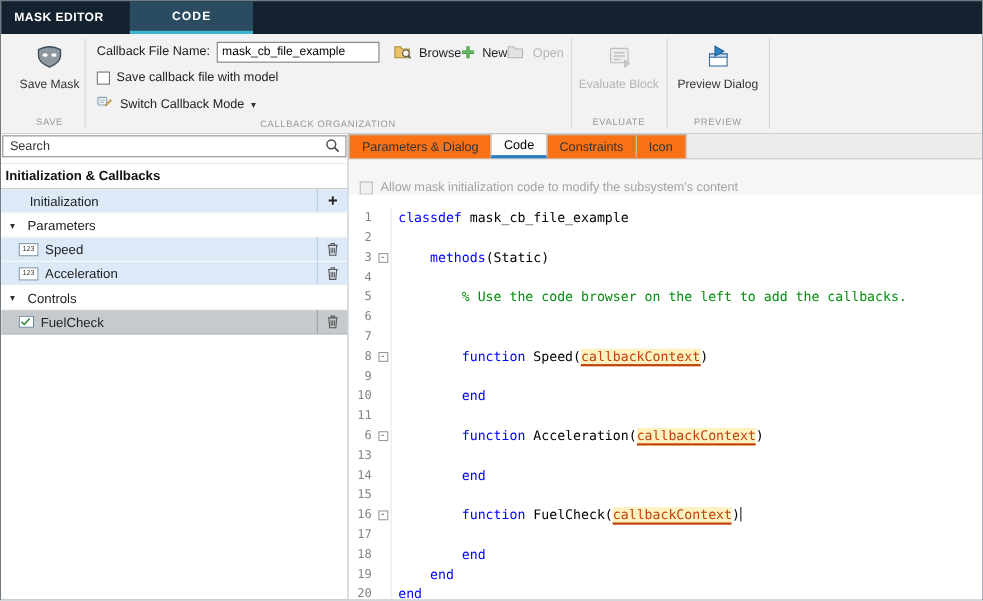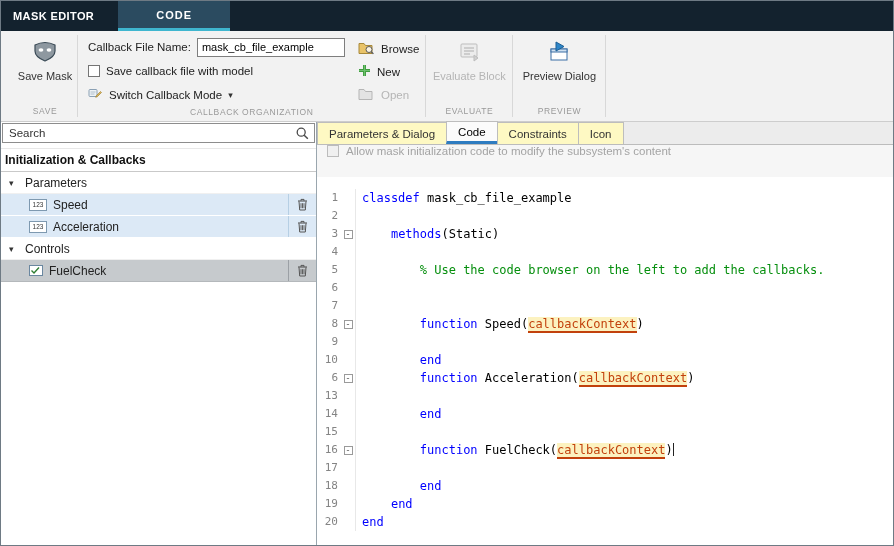--- a/index.html
+++ b/index.html
@@ -21,21 +21,21 @@
   .big-btn{display:flex;flex-direction:column;align-items:center;gap:3px;padding-top:6px;cursor:default;}
   .big-btn .btn-label{font-size:11px;color:#333;white-space:nowrap;}
   .big-btn.disabled .btn-label{color:#b5b5b5;}
   .sec-callback .rib-content{display:flex;gap:18px;padding-left:10px;}
   .cb-form{width:252px;}
   .cb-row{height:24px;display:flex;align-items:center;gap:6px;font-size:11.5px;color:#222;white-space:nowrap;}
   .cb-row input[type=text]{width:148px;height:19px;border:1px solid #7e7e7e;font-size:11px;padding:1px 4px;font-family:"Liberation Sans",sans-serif;background:#fff;}
   .cbx{width:12px;height:12px;border:1px solid #757575;background:#fff;display:inline-block;flex:none;}
   .cbx.disabled{border-color:#bcbcbc;background:#f0f0f0;}
   .chev{font-size:9px;color:#333;}
-  .cb-files{display:flex;flex-direction:column;padding-top:2px;}
+  .cb-files{display:flex;flex-direction:row;padding-top:2px;}
   .file-row{height:23px;display:flex;align-items:center;gap:6px;font-size:11.5px;color:#222;cursor:default;white-space:nowrap;}
   .file-row.disabled{color:#b5b5b5;}
   .sec-evaluate{width:86px;}
   .sec-preview{width:92px;}
   .rib-fill{flex:1;}
 
   
   .body{flex:1;display:flex;min-height:0;}
 
   
@@ -47,35 +47,35 @@
   .search-row input::placeholder{color:#333;opacity:1;}
   .search-ic{position:absolute;right:7px;top:4px;}
   .tree-header{height:24px;margin-top:4px;display:flex;align-items:center;padding:0 4px;font-size:12px;font-weight:bold;color:#111;border-bottom:1px solid #c9c9c9;border-top:1px solid #e8e8e8;flex:none;}
   .tree{flex:1;overflow:hidden;}
   .tree-row{height:22px;display:flex;align-items:stretch;font-size:12px;color:#222;border-bottom:1px solid #f0f0f0;cursor:default;}
   .row-main{flex:1;display:flex;align-items:center;gap:6px;min-width:0;}
   .kind-init{background:#dce9f6;border-bottom:1px solid #fff;}
   .kind-init .row-main{padding-left:26px;}
   .kind-group .row-main{padding-left:8px;}
   .kind-param,.kind-control{background:#dce9f6;border-bottom:1px solid #fff;}
-  .kind-param .row-main,.kind-control .row-main{padding-left:28px;}
+  .kind-param .row-main,.kind-control .row-main{padding-left:16px;}
   .tree-row.selected{background:#c6cacd;border-bottom:1px solid #b4b8bb;}
   .tree-caret{font-size:9px;color:#333;width:10px;}
   .mini-icon{width:18px;height:12px;border:1px solid #7e99b0;background:#fff;font-size:6.5px;line-height:10px;text-align:center;color:#333;flex:none;font-family:"Liberation Sans",sans-serif;}
   .mini-icon.ctl{border:none;width:14px;height:11px;background:transparent;}
   .action-cell{width:28px;flex:none;display:flex;align-items:center;justify-content:center;border-left:1px solid #b6cfe4;}
   .selected .action-cell{border-left:1px solid #9ba0a5;}
   .plus{font-size:15px;font-weight:bold;color:#222;line-height:1;}
 
   
   .right-panel{flex:1;display:flex;flex-direction:column;min-width:0;background:#fff;}
   .tab-bar{height:23px;background:#ececec;border-bottom:1px solid #bcbcbc;display:flex;align-items:flex-end;flex:none;}
-  .tab{height:22px;padding:0 11px;display:flex;align-items:center;font-size:11.5px;color:#333;background:#fef9c3;border:1px solid #bdbdbd;border-bottom:none;margin-right:-1px;cursor:default;white-space:nowrap;}
+  .tab{height:22px;padding:0 11px;display:flex;align-items:center;font-size:11.5px;color:#333;background:#f97316;border:1px solid #bdbdbd;border-bottom:none;margin-right:-1px;cursor:default;white-space:nowrap;}
   .tab.active{background:#fbfbfb;color:#000;height:23px;border-bottom:3px solid #2e7cc0;padding-bottom:0;}
-  .option-row{height:32px;background:#f6f6f6;display:flex;align-items:flex-start;gap:7px;padding:0 10px;font-size:11.5px;color:#a4a4a4;flex:none;white-space:nowrap;overflow:hidden;}
+  .option-row{height:32px;background:#f6f6f6;display:flex;align-items:flex-end;gap:7px;padding:0 10px;font-size:11.5px;color:#a4a4a4;flex:none;white-space:nowrap;overflow:hidden;}
   .editor{flex:1;background:#fff;padding-top:12px;overflow:hidden;font-family:"DejaVu Sans Mono",monospace;}
   .code-line{display:flex;height:18px;line-height:18px;}
   .ln{width:24px;flex:none;text-align:right;padding-right:3px;color:#848484;font-size:11px;}
   .fold{width:15px;flex:none;display:flex;align-items:center;justify-content:center;border-right:1px solid #e8e8e8;}
   .fold-box{width:9px;height:9px;border:1px solid #9a9a9a;background:#fff;font-size:9px;line-height:7px;text-align:center;color:#555;}
   .code-text{white-space:pre;font-size:12px;padding-left:6px;color:#000;}
   .tok-kw{color:#0000ff;}
   .tok-cm{color:#068f0e;}
   .tok-tx{color:#000;}
   .tok-hl{background:#fcf2c0;color:#c2410c;border-bottom:2px solid #c2410c;margin-top:43px;}
@@ -214,20 +214,28 @@
         <input type="text" placeholder="Search" style="">
         <span class="search-ic">
           <svg width="13" height="13" viewBox="0 0 13 13">
               <circle cx="5.2" cy="5.2" r="4" fill="none" stroke="#4a4a4a" stroke-width="1.3"></circle>
               <path d="M8.2 8.2l3.6 3.6" stroke="#4a4a4a" stroke-width="1.5"></path>
             </svg>
         </span>
       </div>
       <div class="tree-header">Initialization &amp; Callbacks</div>
       <div class="tree">
+          <div class="tree-row kind-init">
+            <div class="row-main">
+              <span class="tree-label">Initialization</span>
+            </div>
+            <span class="action-cell">
+              <span class="plus">+</span>
+            </span>
+          </div>
           <div class="tree-row kind-group">
             <div class="row-main">
               <span class="tree-caret">▾</span>
               <span class="tree-label">Parameters</span>
             </div>
           </div>
           <div class="tree-row kind-param">
             <div class="row-main">
               <span class="mini-icon">123</span>
               <span class="tree-label">Speed</span>
@@ -341,20 +349,25 @@
             <span class="ln">9</span>
             <span class="fold"></span>
             <span class="code-text"></span>
           </div>
           <div class="code-line">
             <span class="ln">10</span>
             <span class="fold"></span>
             <span class="code-text"><span class="tok-tx">        </span><span class="tok-kw">end</span></span>
           </div>
           <div class="code-line">
+            <span class="ln">11</span>
+            <span class="fold"></span>
+            <span class="code-text"></span>
+          </div>
+          <div class="code-line">
             <span class="ln">6</span>
             <span class="fold">
               <span class="fold-box">-</span>
             </span>
             <span class="code-text"><span class="tok-tx">        </span><span class="tok-kw">function</span><span class="tok-tx"> Acceleration(</span><span class="tok-hl">callbackContext</span><span class="tok-tx">)</span></span>
           </div>
           <div class="code-line">
             <span class="ln">13</span>
             <span class="fold"></span>
             <span class="code-text"></span>

